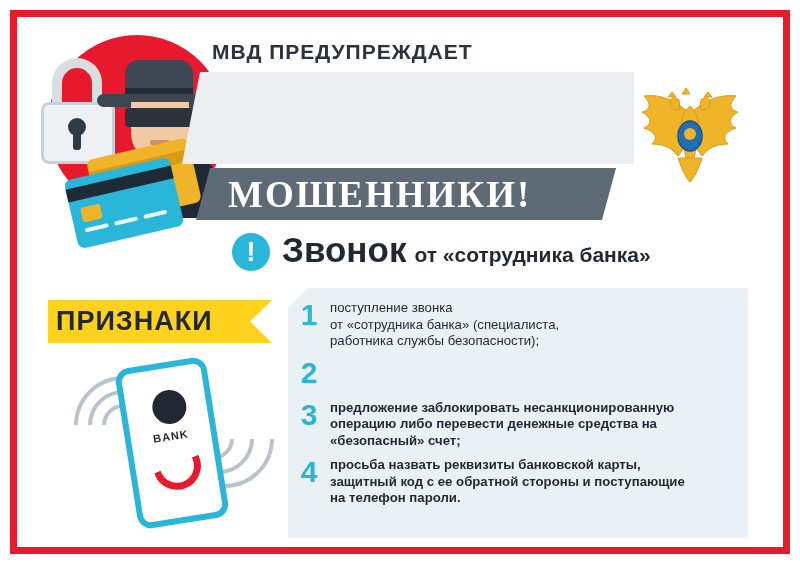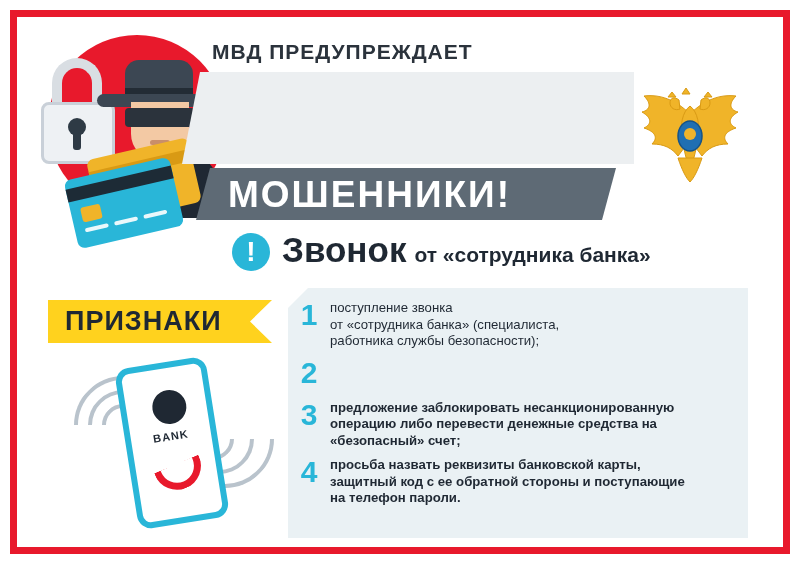--- a/index.html
+++ b/index.html
@@ -247,21 +247,21 @@
   }
   .moshenniki {
     position: absolute;
     left: 228px;
     top: 174px;
     font-size: 37px;
     line-height: 42px;
     font-weight: bold;
     color: #ffffff;
     letter-spacing: 2px;
-    font-family: Liberation Sans, sans-serif;
+    font-family: Liberation Serif, serif;
     white-space: nowrap;
   }
 
   
   .emblem {
     position: absolute;
     left: 630px;
     top: 78px;
     width: 120px;
     height: 110px;
@@ -313,21 +313,21 @@
     height: 43px;
     background: #ffd21e;
     clip-path: polygon(0 0, 100% 0, calc(100% - 22px) 50%, 100% 100%, 0 100%);
   }
   .priznaki span {
     display: block;
     color: #1f2833;
     font-size: 27px;
     font-weight: bold;
     line-height: 43px;
-    padding-left: 17px;
+    padding-left: 8px;
     letter-spacing: 1px;
     font-family: "Liberation Sans", sans-serif;
   }
 
   
   .phone-wrap { position: absolute; left: 68px; top: 358px; width: 200px; height: 180px; }
   .phone {
     position: absolute;
     left: 58px; top: 4px;
     width: 92px; height: 162px;

